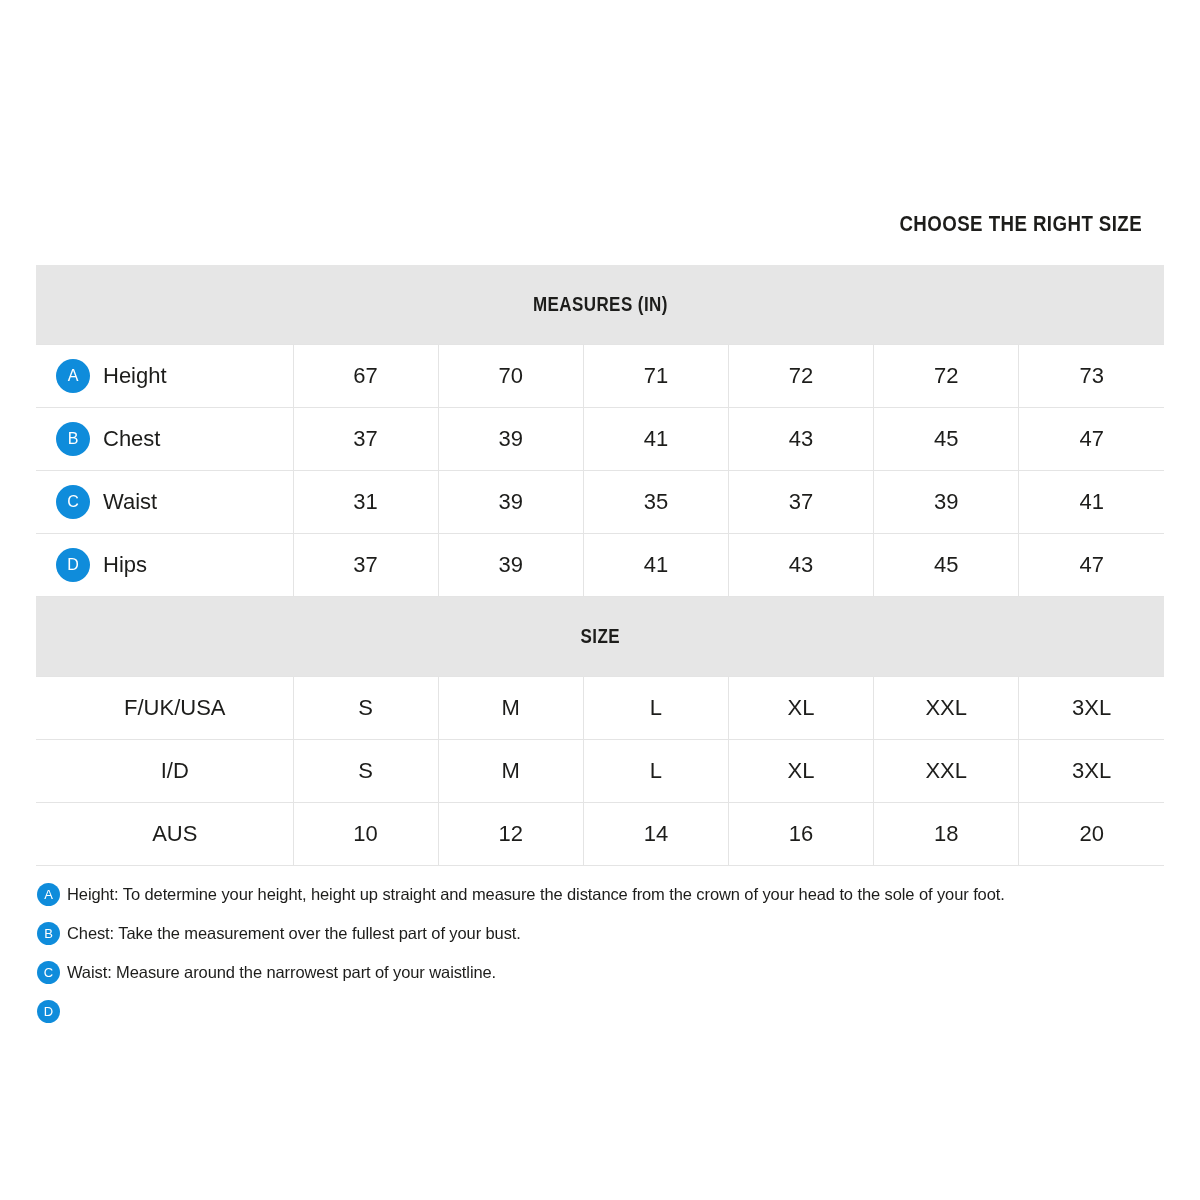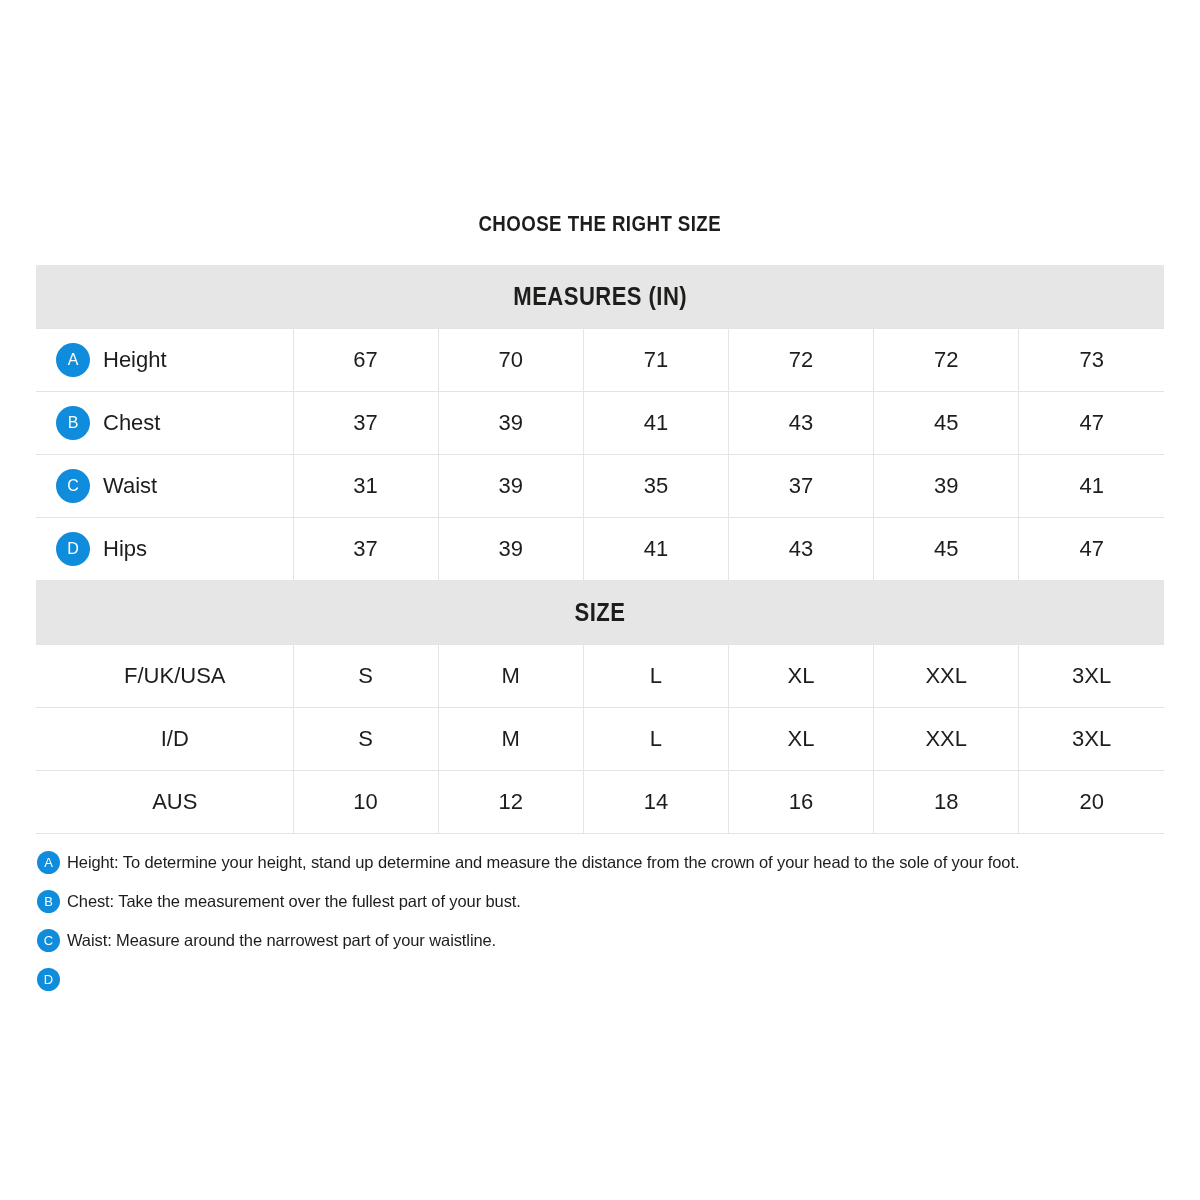--- a/index.html
+++ b/index.html
@@ -13,21 +13,21 @@
     font-family: "Liberation Sans", sans-serif;
     color: #1d1d1b;
     overflow: hidden;
   }
   .container {
     padding: 213px 36px 0 36px;
     box-sizing: border-box;
   }
   .page-title {
     margin: 0 0 30px 0;
-    text-align: center;
+    text-align: right;
     font-size: 22px;
     font-weight: bold;
     line-height: 1;
     color: #1d1d1b;
   }
   .page-title .condensed,
   .band .condensed {
     display: inline-block;
     transform: scaleX(0.85);
     transform-origin: center;
@@ -47,22 +47,22 @@
     font-size: 22px;
     padding: 0;
     vertical-align: middle;
   }
   tr td:first-child { border-left: none; }
   tr td:last-child { border-right: none; }
   td.band {
     background: #e6e6e6;
     border: none;
     font-weight: bold;
-    font-size: 26px;
-    height: 63px;
+    font-size: 20px;
+    height: 79px;
   }
   td.label-cell {
     text-align: left;
     padding-left: 20px;
   }
   .label-inner {
     display: flex;
     align-items: center;
     gap: 13px;
   }
@@ -226,21 +226,21 @@
         <td class="val">16</td>
         <td class="val">18</td>
         <td class="val">20</td>
       </tr>
     </tbody>
   </table>
 
   <div class="legend">
     <div class="legend-row">
       <span class="legend-badge">A</span>
-      <span class="legend-text">Height: To determine your height, stand up determine and measure the distance from the crown of your head to the sole of your foot.</span>
+      <span class="legend-text">Height: To determine your height, height up straight and measure the distance from the crown of your head to the sole of your foot.</span>
     </div>
     <div class="legend-row">
       <span class="legend-badge">B</span>
       <span class="legend-text">Chest: Take the measurement over the fullest part of your bust.</span>
     </div>
     <div class="legend-row">
       <span class="legend-badge">C</span>
       <span class="legend-text">Waist: Measure around the narrowest part of your waistline.</span>
     </div>
     <div class="legend-row">

